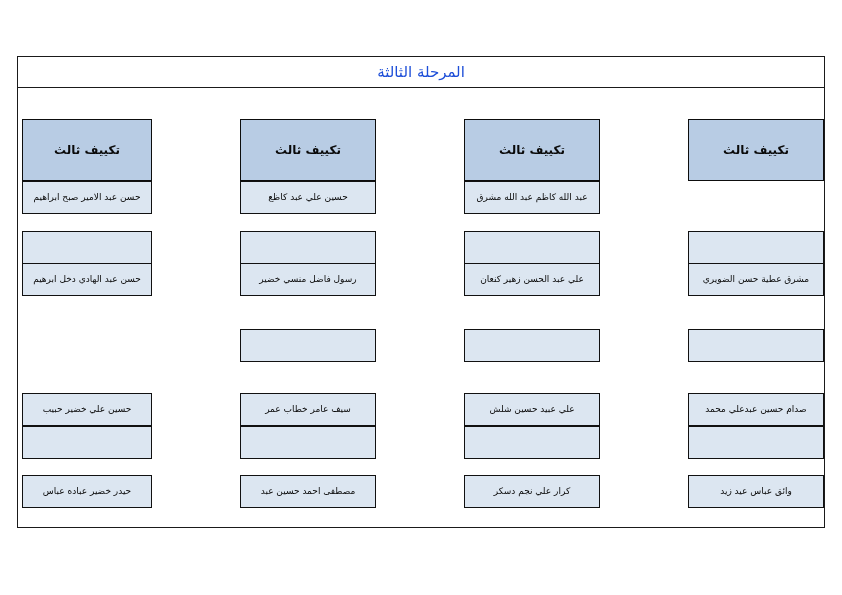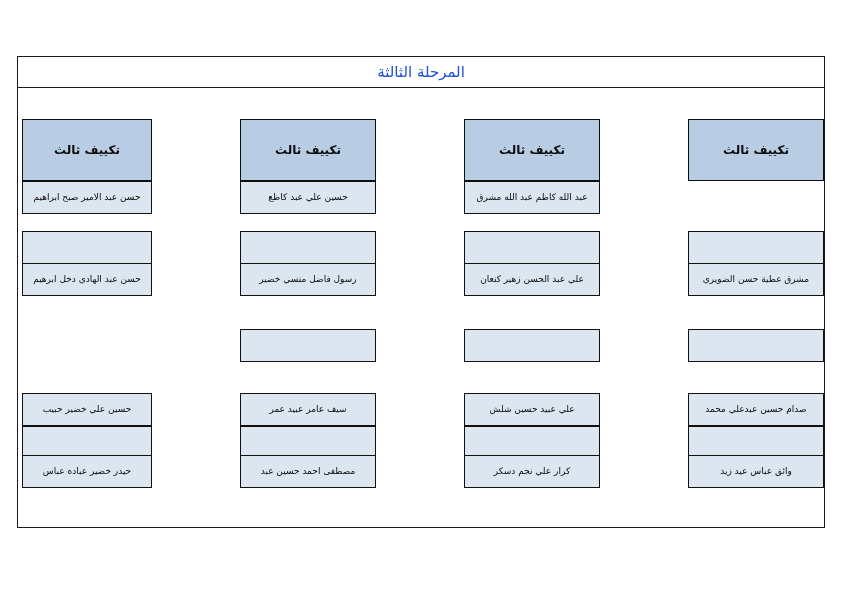--- a/index.html
+++ b/index.html
@@ -98,21 +98,21 @@
   .cell.name  { height: 33px; }
   .cell.blank { height: 33px; }
 
   
   .r1 { top: 62px;  }
   .r2 { top: 112px; }
   .r3 { top: 144px; }
   .r4 { top: 210px; }
   .r5 { top: 258px; margin-top: 16px; }
   .r6 { top: 307px; }
-  .r7 { top: 336px; }
+  .r7 { top: 356px; }
 </style>
 </head>
 <body>
 
 <div id="sheet">
 
   <div class="title-row stage">المرحلة الثالثة</div>
 
 
   <div id="columns">
@@ -137,21 +137,21 @@
       <div class="cell blank r6"></div>
       <div class="cell name  r7">كرار علي نجم دسكر</div>
     </div>
 
     <div class="col c3">
       <div class="cell head">تكييف ثالث</div>
       <div class="cell name  r1">حسين علي عبد كاظع</div>
       <div class="cell blank r2"></div>
       <div class="cell name  r3">رسول فاضل منسي خضير</div>
       <div class="cell blank r4"></div>
-      <div class="cell name  r5">سيف عامر عبيد عمر</div>
+      <div class="cell name  r5">سيف عامر خطاب عمر</div>
       <div class="cell blank r6"></div>
       <div class="cell name  r7">مصطفى احمد حسين عبد</div>
     </div>
 
     <div class="col c4">
       <div class="cell head">تكييف ثالث</div>
       <div class="cell name  r1">حسن عبد الامير صبح ابراهيم</div>
       <div class="cell blank r2"></div>
       <div class="cell name  r3">حسن عبد الهادي دخل ابرهيم</div>
 

